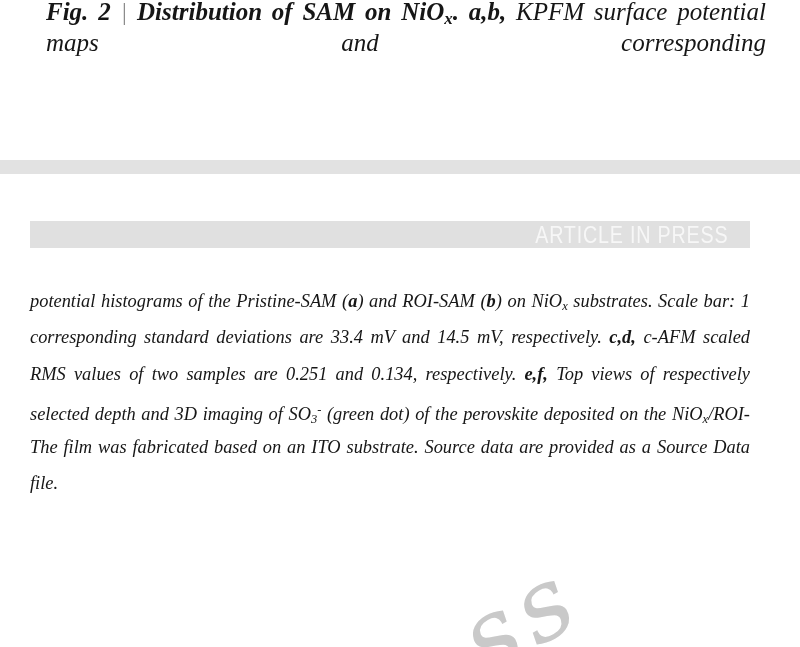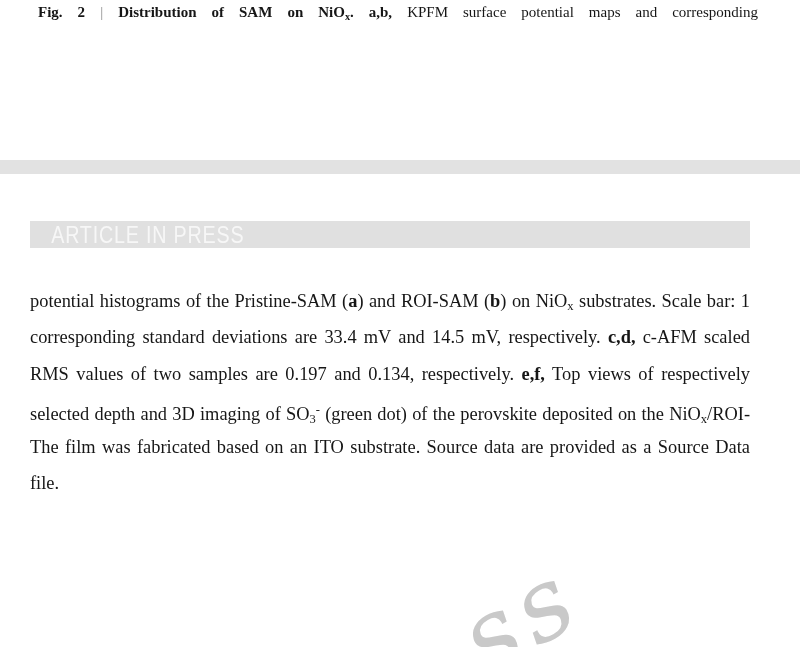--- a/index.html
+++ b/index.html
@@ -6,40 +6,40 @@
   :root{
     --bar:#e2e2e2; --banner-bg:#e0e0e0; --banner-text:#f7f7f7;
     --text:#161616; --pipe:#8c8c8c; --watermark:#c9c9c9; --page-bg:#ffffff;
   }
   .page{
     position:relative; width:800px; height:647px; background:var(--page-bg);
     overflow:hidden; font-family:"Liberation Serif","DejaVu Serif",serif;
     color:var(--text);
   }
   .header-line{
-    position:absolute; left:38px; width:720px; top:0;
-    font-size:15px; line-height:24px;
-    text-align:justify; text-align-last:justify; z-index:2;
+    position:absolute; left:46px; width:720px; top:0;
+    font-size:25px; line-height:24px;
+    text-align:justify; text-align-last:justify; z-index:2;font-style:italic;
   }
   .sep-bar{
     position:absolute; left:0; top:160px; width:800px; height:14px;
     background:var(--bar);
   }
   .banner{
     position:absolute; left:30px; top:221px; width:720px; height:27px;
-    background:var(--banner-bg); display:flex; align-items:center; justify-content:flex-start;
+    background:var(--banner-bg); display:flex; align-items:center; justify-content:flex-end;
     z-index:2;
   }
   .banner-label{
     font-family:"Liberation Sans","DejaVu Sans",sans-serif;
     font-size:24px; line-height:27px; color:var(--banner-text);
     letter-spacing:1px; transform:scaleX(0.82); transform-origin:center; white-space:nowrap;
   }
   .body-block{
-    position:absolute; left:30px; width:720px; top:283px; z-index:2;
+    position:absolute; left:30px; width:720px; top:283px; z-index:2;font-style:italic;
   }
   .cap-line{
     font-size:18.4px; line-height:36.4px; height:36.4px;
     text-align:justify; text-align-last:justify; white-space:normal;
   }
   .b{font-weight:bold;}
   .pipe{color:var(--pipe); font-weight:normal;}
   .sub{font-size:0.68em; vertical-align:-0.25em;}
   .sup{font-size:0.68em; vertical-align:0.45em;}
   .watermark{
@@ -61,18 +61,18 @@
 
   <div class="banner">
     <span class="banner-label">ARTICLE IN PRESS</span>
   </div>
 
   <div class="watermark">ss</div>
 
   <div class="body-block">
       <div class="cap-line"><span>potential histograms of the Pristine-SAM (</span><span class="b">a</span><span>) and ROI-SAM (</span><span class="b">b</span><span>) on NiO</span><span class="sub">x</span><span> substrates. Scale bar: 1</span></div>
       <div class="cap-line"><span>corresponding standard deviations are 33.4 mV and 14.5 mV, respectively. </span><span class="b">c,d,</span><span> c-AFM scaled</span></div>
-      <div class="cap-line"><span>RMS values of two samples are 0.197 and 0.134, respectively. </span><span class="b">e,f,</span><span> Top views of respectively</span></div>
+      <div class="cap-line"><span>RMS values of two samples are 0.251 and 0.134, respectively. </span><span class="b">e,f,</span><span> Top views of respectively</span></div>
       <div class="cap-line"><span>selected depth and 3D imaging of SO</span><span class="sub">3</span><span class="sup">-</span><span> (green dot) of the perovskite deposited on the NiO</span><span class="sub">x</span><span>/ROI-</span></div>
       <div class="cap-line"><span>The film was fabricated based on an ITO substrate. Source data are provided as a Source Data file.</span></div>
     </div>
 
 </div>
 
 </body></html>

